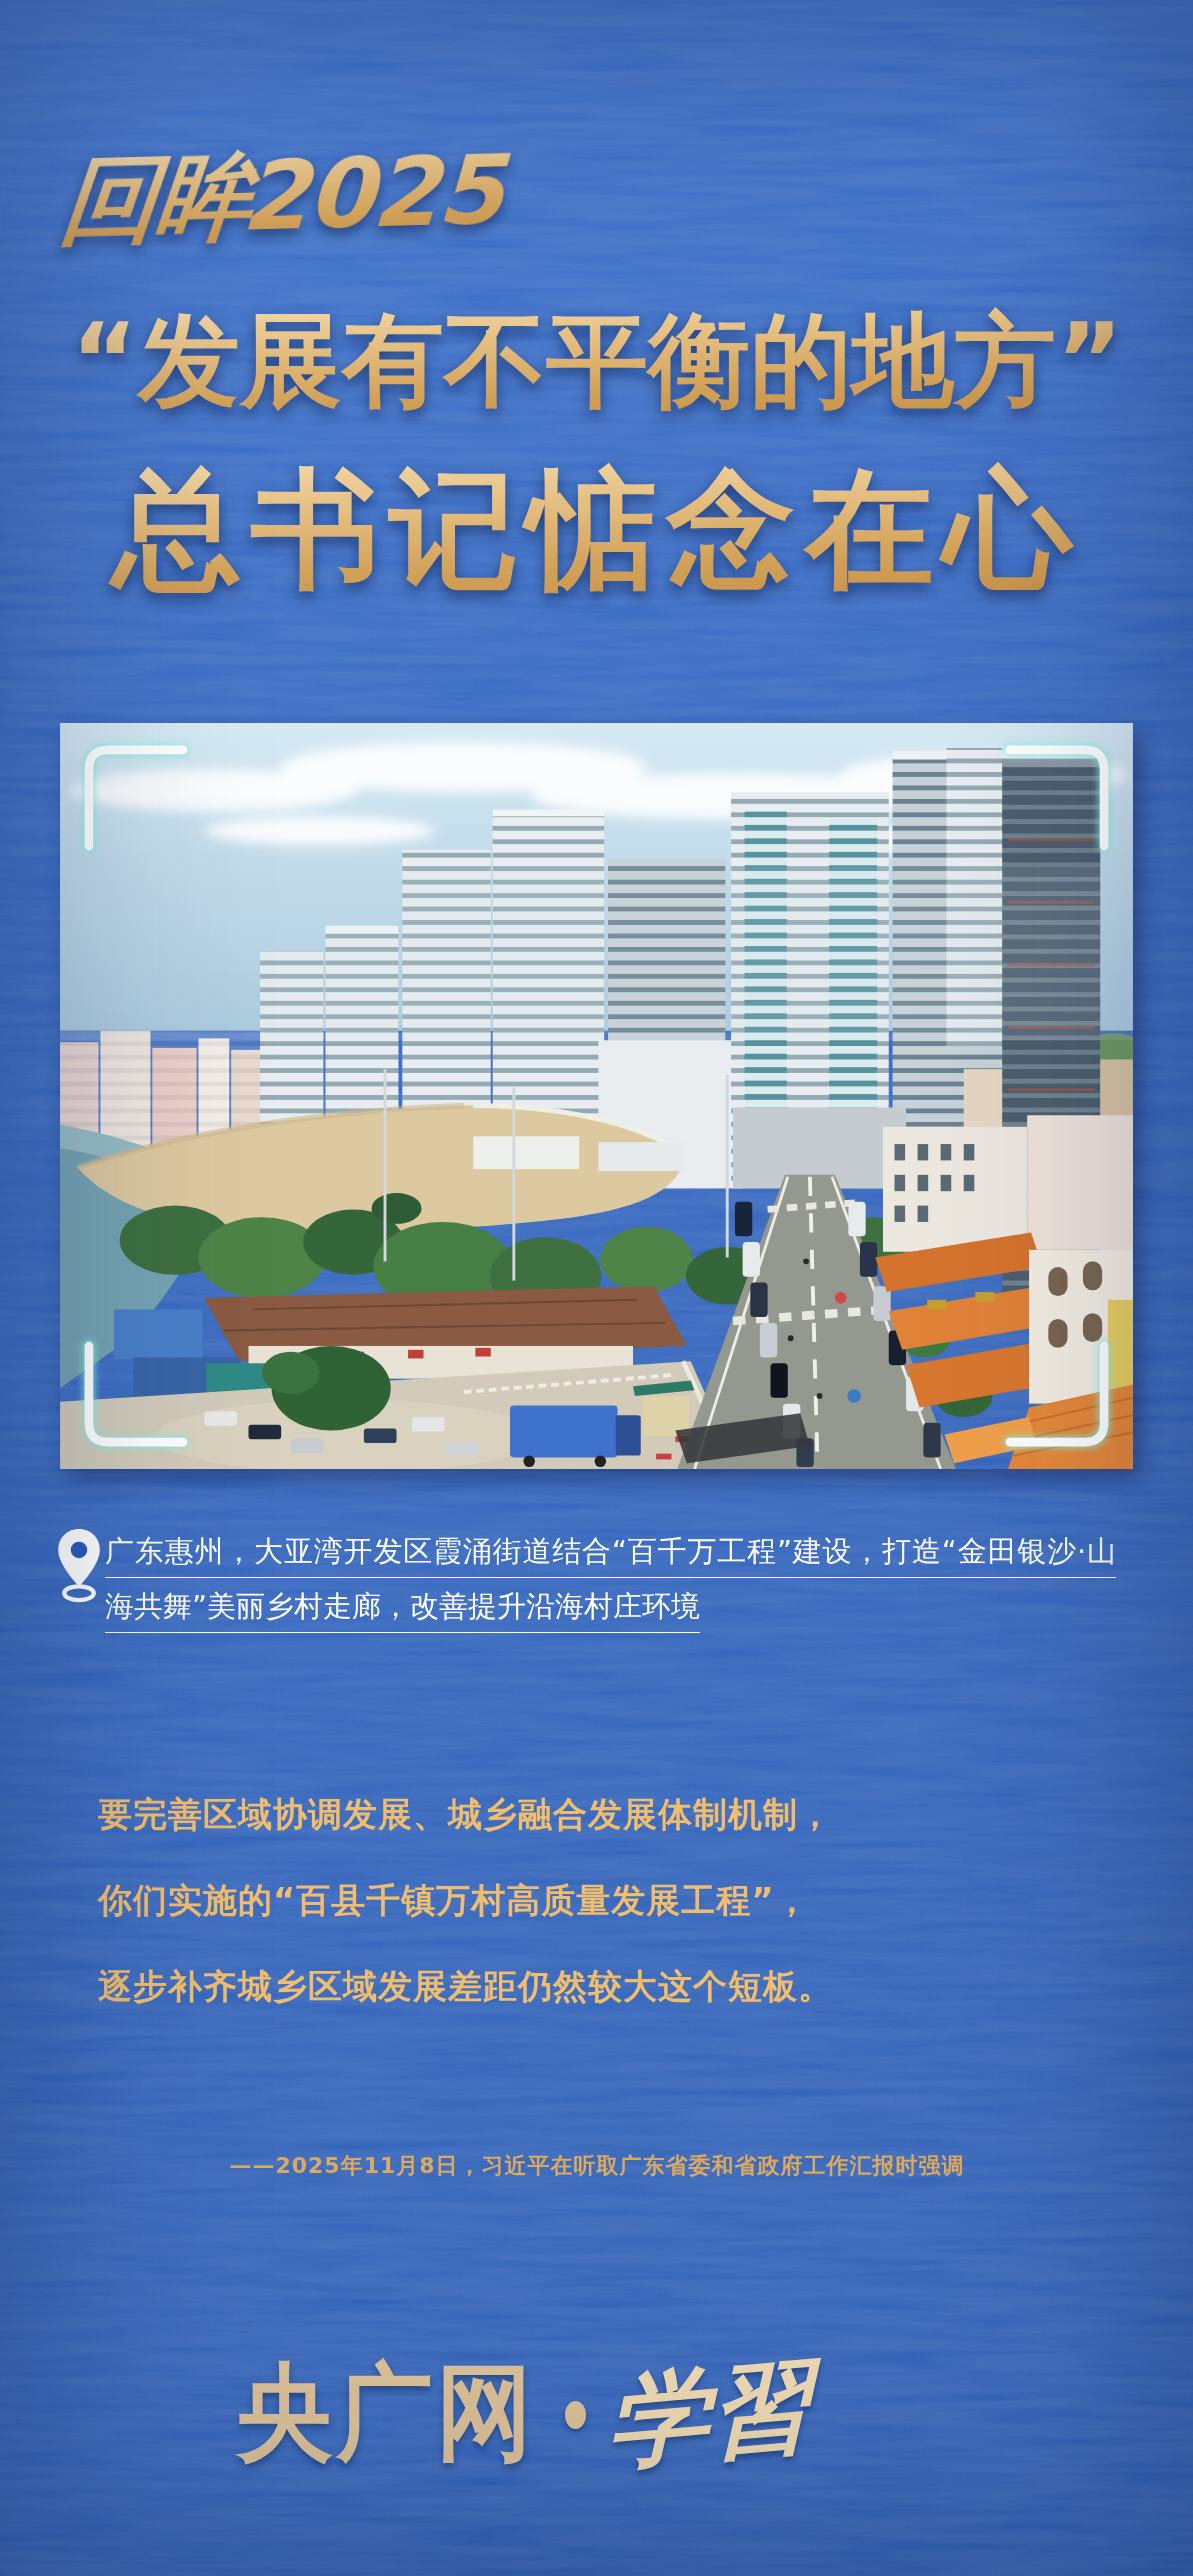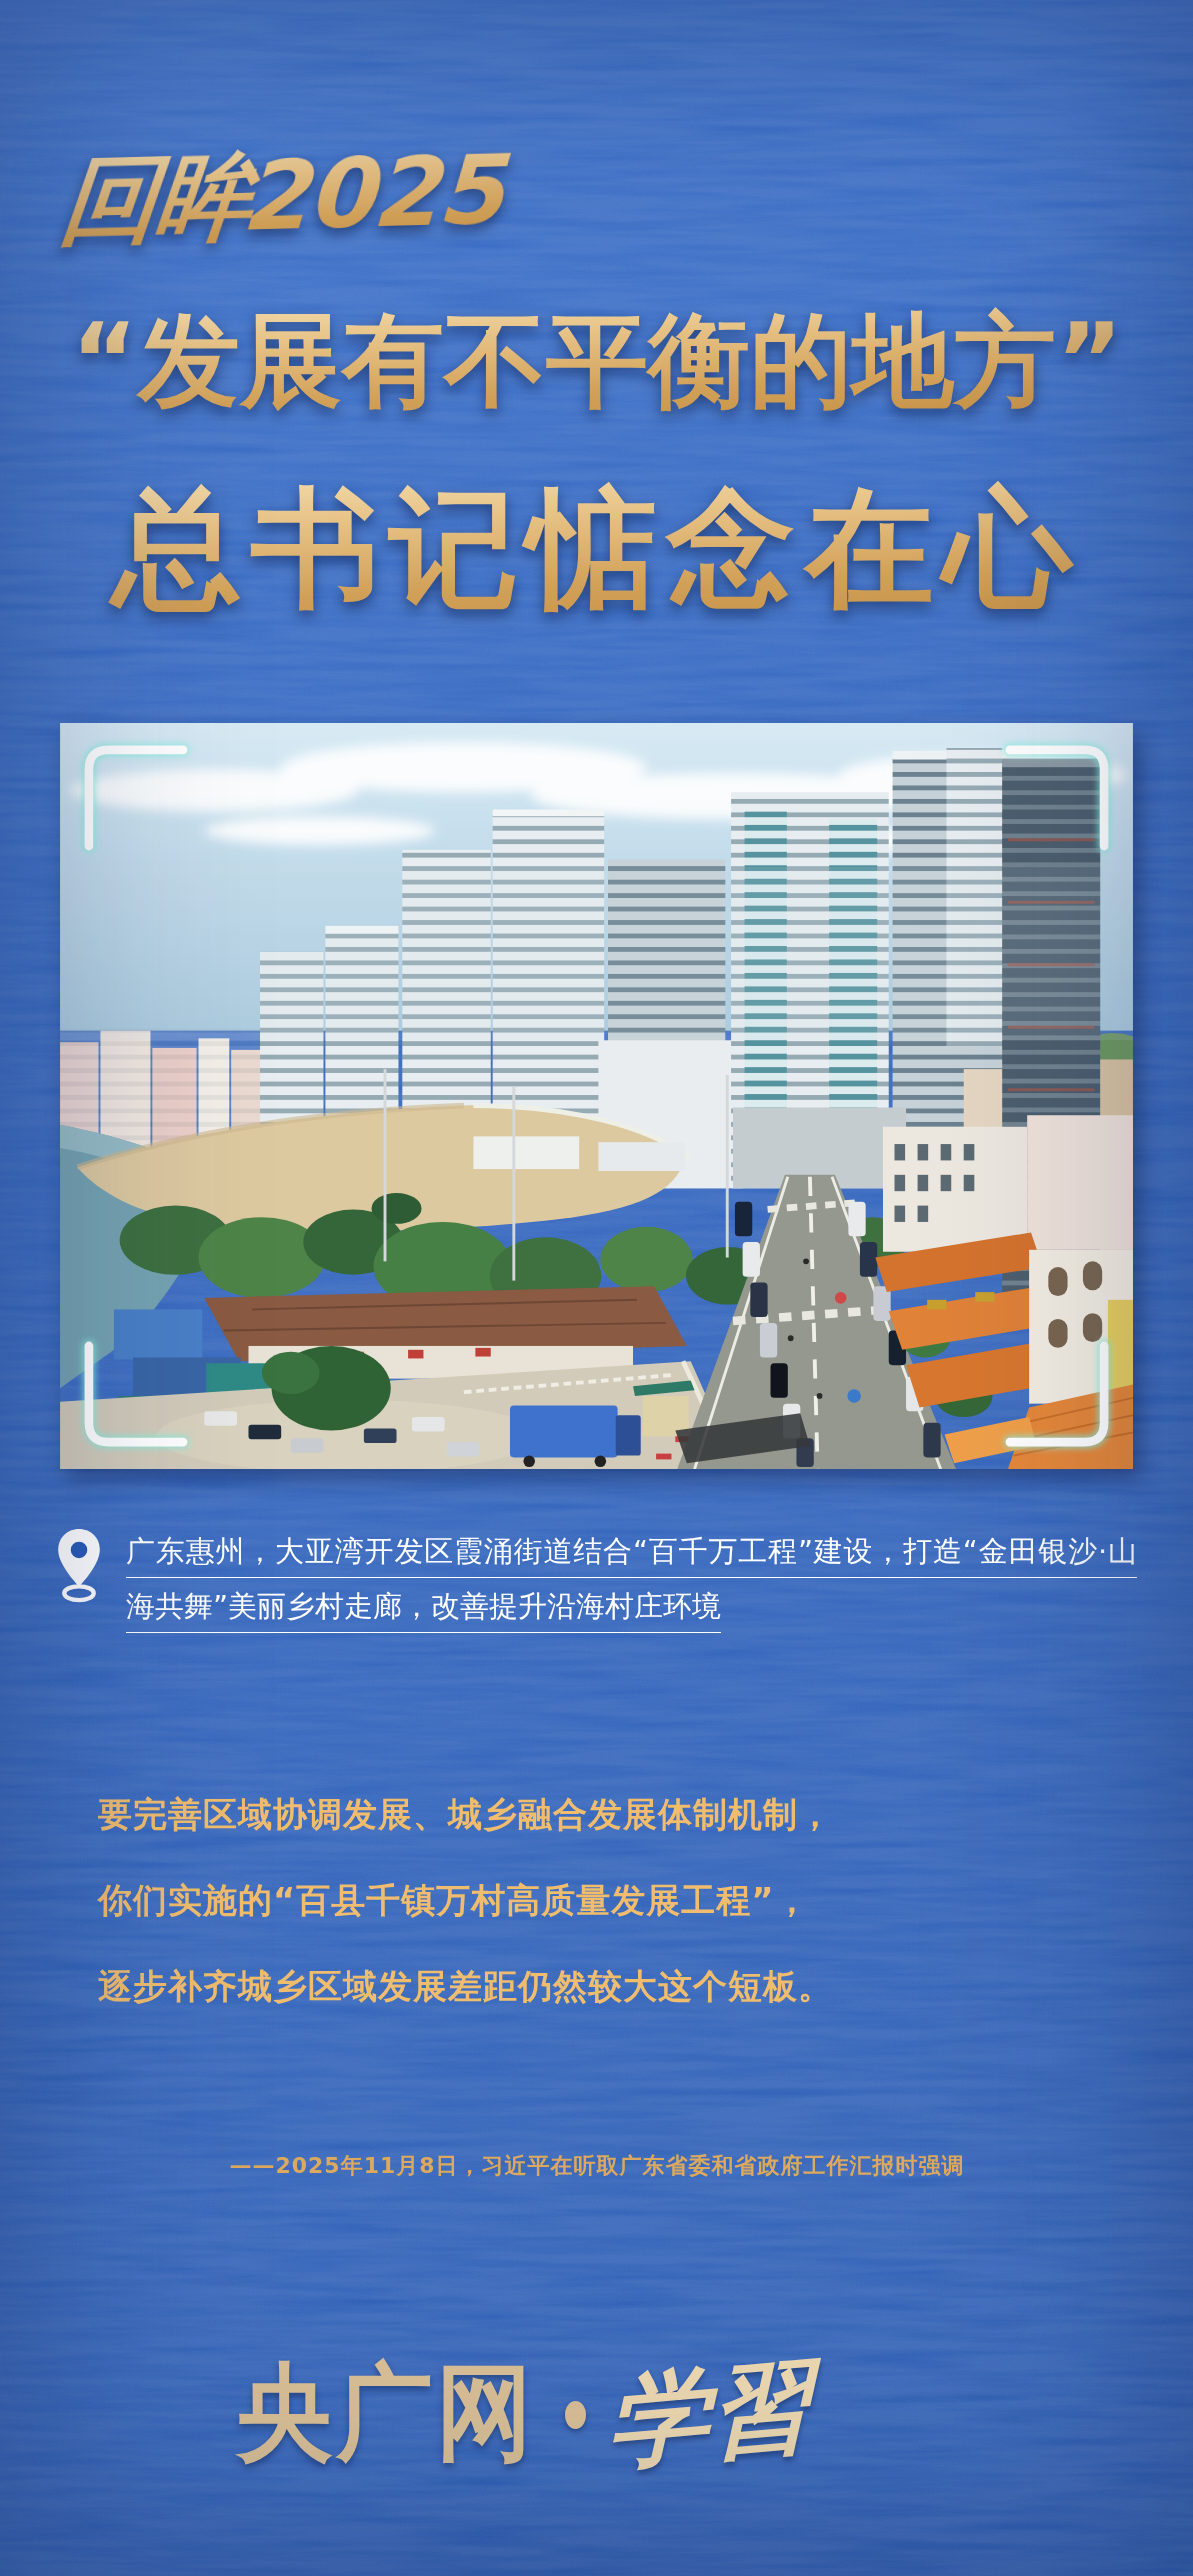--- a/index.html
+++ b/index.html
@@ -16,27 +16,27 @@
     -webkit-background-clip:text;background-clip:text;color:transparent;
     filter:drop-shadow(0 6.7px 6.7px rgba(8,24,66,.55));
   }
   .series-logo{
     position:absolute;left:62px;top:133px;font-size:96px;font-weight:800;
     letter-spacing:-1.9px;transform:skewX(-7deg) rotate(-1.5deg);font-style:italic;
     white-space:nowrap;
   }
   .title1{position:absolute;left:0;top:294px;width:1194px;text-align:center;
     font-size:102px;font-weight:700;white-space:nowrap;}
-  .title2{position:absolute;left:0;top:463px;width:1194px;text-align:center;
+  .title2{position:absolute;left:0;top:444px;width:1194px;text-align:center;
     font-size:129px;font-weight:800;letter-spacing:9.6px;white-space:nowrap;}
   .photo{position:absolute;left:60px;top:723px;width:1073px;height:746px;
     overflow:hidden;box-shadow:6.7px 9.6px 21px rgba(10,22,64,.45);}
   .photo svg.scene{position:absolute;left:0;top:0;}
   .photo svg.brackets{position:absolute;left:0;top:0;}
-  .caption-row{position:absolute;left:53px;top:1524px;width:1091px;display:flex;gap:21px;}
+  .caption-row{position:absolute;left:53px;top:1524px;width:1091px;display:flex;}
   .pin{flex:0 0 52px;margin-top:1.9px;}
   .caption-text-wrap{font-size:29px;line-height:55px;color:#ffffff;width:1011px;
     text-align:justify;}
   .caption-underline{border-bottom:1.9px solid #ffffff;padding-bottom:8.7px;}
   .quote{position:absolute;left:98px;top:1771px;width:1019px;}
   .quote-line{font-size:34px;line-height:86px;font-weight:700;color:#f0bd6e;
     white-space:nowrap;letter-spacing:1px;}
   .attribution{position:absolute;left:0;top:2151px;width:1194px;text-align:center;
     font-size:22px;font-weight:600;color:#dca95f;letter-spacing:1px;}
   .footer{position:absolute;left:0;top:2343px;width:1048px;height:144px;

